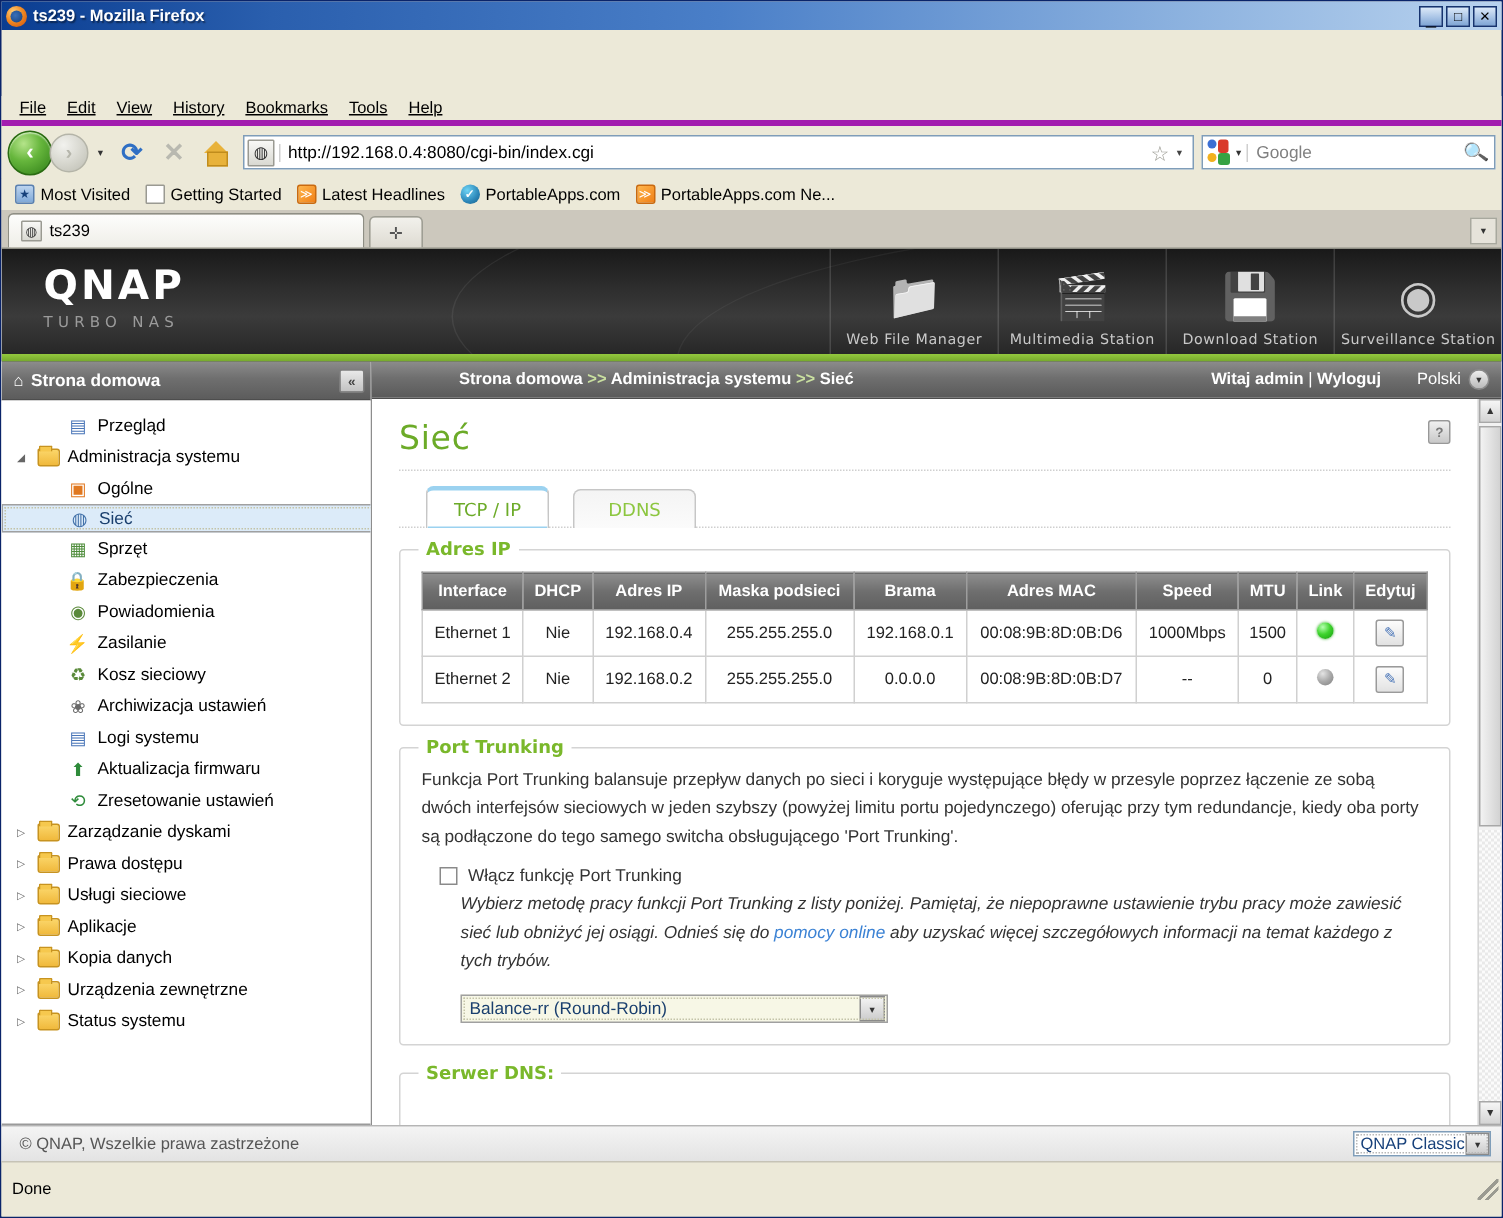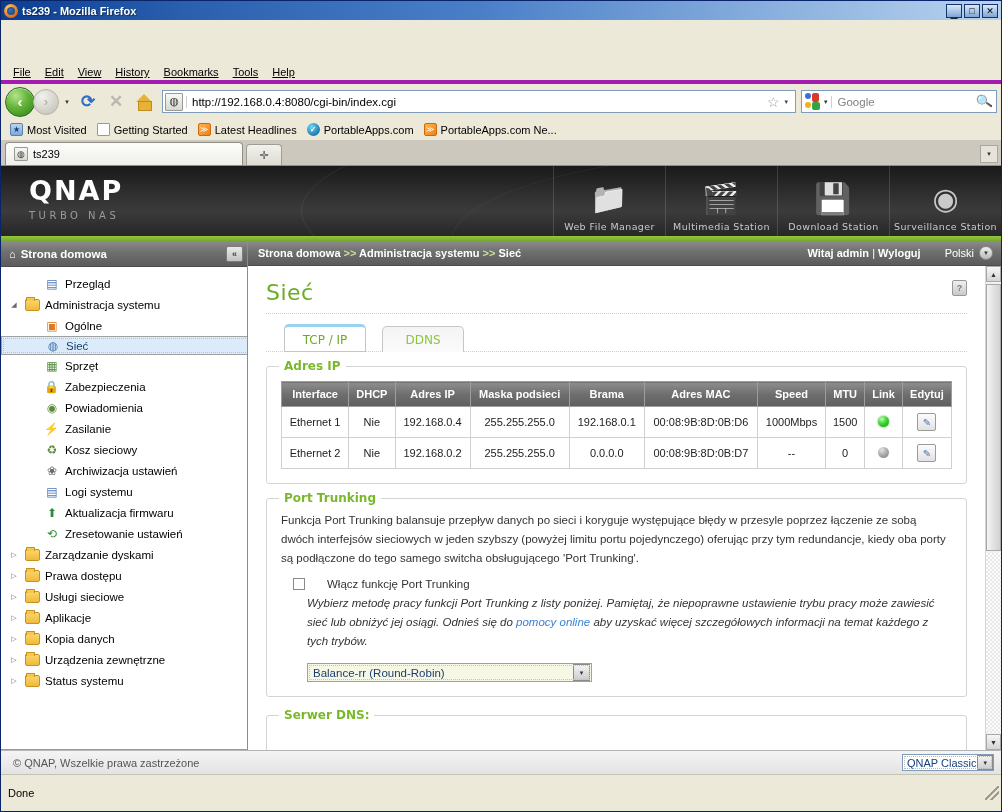--- a/index.html
+++ b/index.html
@@ -370,21 +370,21 @@
     background: #fff;
   }
   .crumbbar {
     flex: 0 0 auto; height: 25px;
     background: linear-gradient(to bottom, #8c8c8c 0%, #6f6f6f 45%, #5a5a5a 100%);
     display: flex; align-items: center;
     padding: 0 8px 0 10px;
     color: #fff; font-size: 11px; font-weight: bold;
     border-bottom: 1px solid #4d4d4d;
   }
-  .crumb { flex: 1 1 auto; }
+  .crumb { flex: 1 1 auto; margin-left: 48px; }
   .crumb .sep { color: #c9dfa0; font-weight: bold; }
   .welcome { margin-right: 24px; white-space: nowrap; }
   .welcome .bar { font-weight: normal; }
   .lang {
     display: flex; align-items: center; gap: 5px;
     font-weight: normal; font-size: 11px;
   }
   .lang-dot {
     width: 14px; height: 14px; border-radius: 50%;
     background: linear-gradient(to bottom, #efefef, #b9b9b9);
@@ -493,21 +493,21 @@
     border: 1px solid #9a9a9a; border-radius: 2px;
     font-size: 10px; color: #4a76b8;
   }
 
   .para {
     font-size: 11.5px; color: #333; line-height: 19px;
     margin: 4px 0 0 0;
   }
   .para a { color: #3b82d4; text-decoration: none; }
   .chk-row {
-    display: flex; align-items: center; gap: 22px;
+    display: flex; align-items: center; gap: 7px;
     margin: 10px 0 0 12px; font-size: 11.5px; color: #333;
   }
   .chkbox {
     width: 12px; height: 12px; background: #fff;
     border: 1px solid #8a8a8a; flex: 0 0 auto;
   }
   .para-indent { margin-left: 26px; font-style: italic; }
   .select-row { margin: 12px 0 0 26px; }
   .sel {
     width: 285px; height: 19px;

